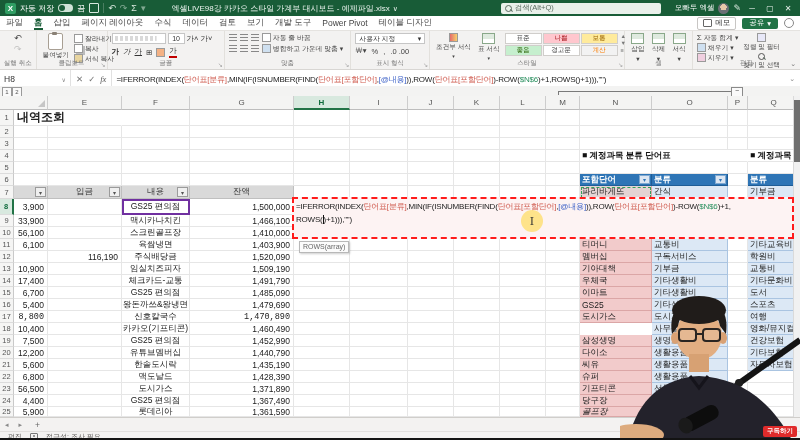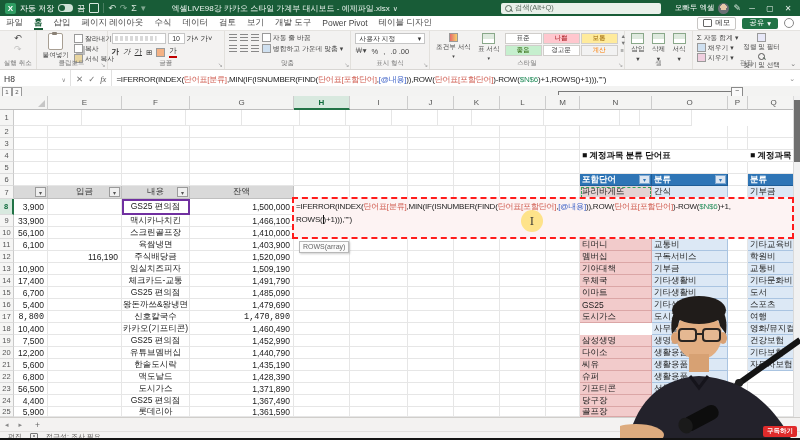--- a/index.html
+++ b/index.html
@@ -413,20 +413,21 @@
         <div class="c colh" style="width: 46px;">K</div>
         <div class="c colh" style="width: 46px;">L</div>
         <div class="c colh" style="width: 34px;">M</div>
         <div class="c colh" style="width: 72px;">N</div>
         <div class="c colh" style="width: 76px;">O</div>
         <div class="c colh" style="width: 20px;">P</div>
         <div class="c colh" style="width: 52px;">Q</div>
       </div>
       <div class="grow" style="height: 16px;">
         <div class="c gut" style="width: 14px;">1</div>
+        <div class="c ttl" style="width: 108px;">내역조회</div>
         <div class="c" style="width: 68px;"></div>
         <div class="c" style="width: 104px;"></div>
         <div class="c" style="width: 56px;"></div>
         <div class="c" style="width: 58px;"></div>
         <div class="c" style="width: 46px;"></div>
         <div class="c" style="width: 46px;"></div>
         <div class="c" style="width: 46px;"></div>
         <div class="c" style="width: 34px;"></div>
         <div class="c" style="width: 72px;"></div>
         <div class="c" style="width: 76px;"></div>
@@ -829,21 +830,21 @@
         <div class="c num" style="width: 34px;">5,900</div>
         <div class="c num" style="width: 74px;"></div>
         <div class="c ctr" style="width: 68px;">롯데리아</div>
         <div class="c num" style="width: 104px;">1,361,590</div>
         <div class="c" style="width: 56px;"></div>
         <div class="c" style="width: 58px;"></div>
         <div class="c" style="width: 46px;"></div>
         <div class="c" style="width: 46px;"></div>
         <div class="c" style="width: 46px;"></div>
         <div class="c" style="width: 34px;"></div>
-        <div class="c wn" style="width: 72px;">골프장</div>
+        <div class="c wn" style="width: 72px; font-style: italic;">골프장</div>
         <div class="c wo" style="width: 76px;">스포츠</div>
         <div class="c" style="width: 20px;"></div>
         <div class="c" style="width: 52px;"></div>
       </div>
     </div>
 
   <div class="redbox">
     <div class="fl" id="cell-line1"><span class="fk">=IFERROR(INDEX(</span><span class="fr">단어표[분류]</span><span class="fk">,MIN(IF(ISNUMBER(FIND(</span><span class="fr">단어표[포함단어]</span><span class="fk">,</span><span class="fb">[@내용]</span><span class="fk">)),ROW(</span><span class="fr">단어표[포함단어]</span><span class="fk">)-ROW(</span><span class="fg">$N$6</span><span class="fk">)+1,</span></div>
     <div class="fl" id="cell-line2"><span class="fk">ROWS(</span><span class="caret"></span><span class="fk">)+1))),"")</span></div>
   </div>

